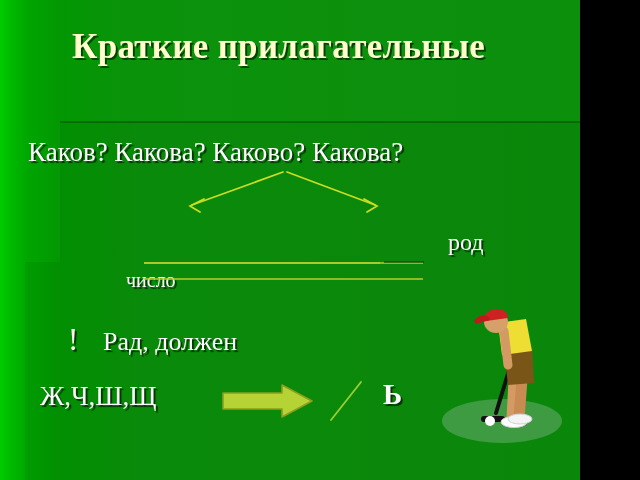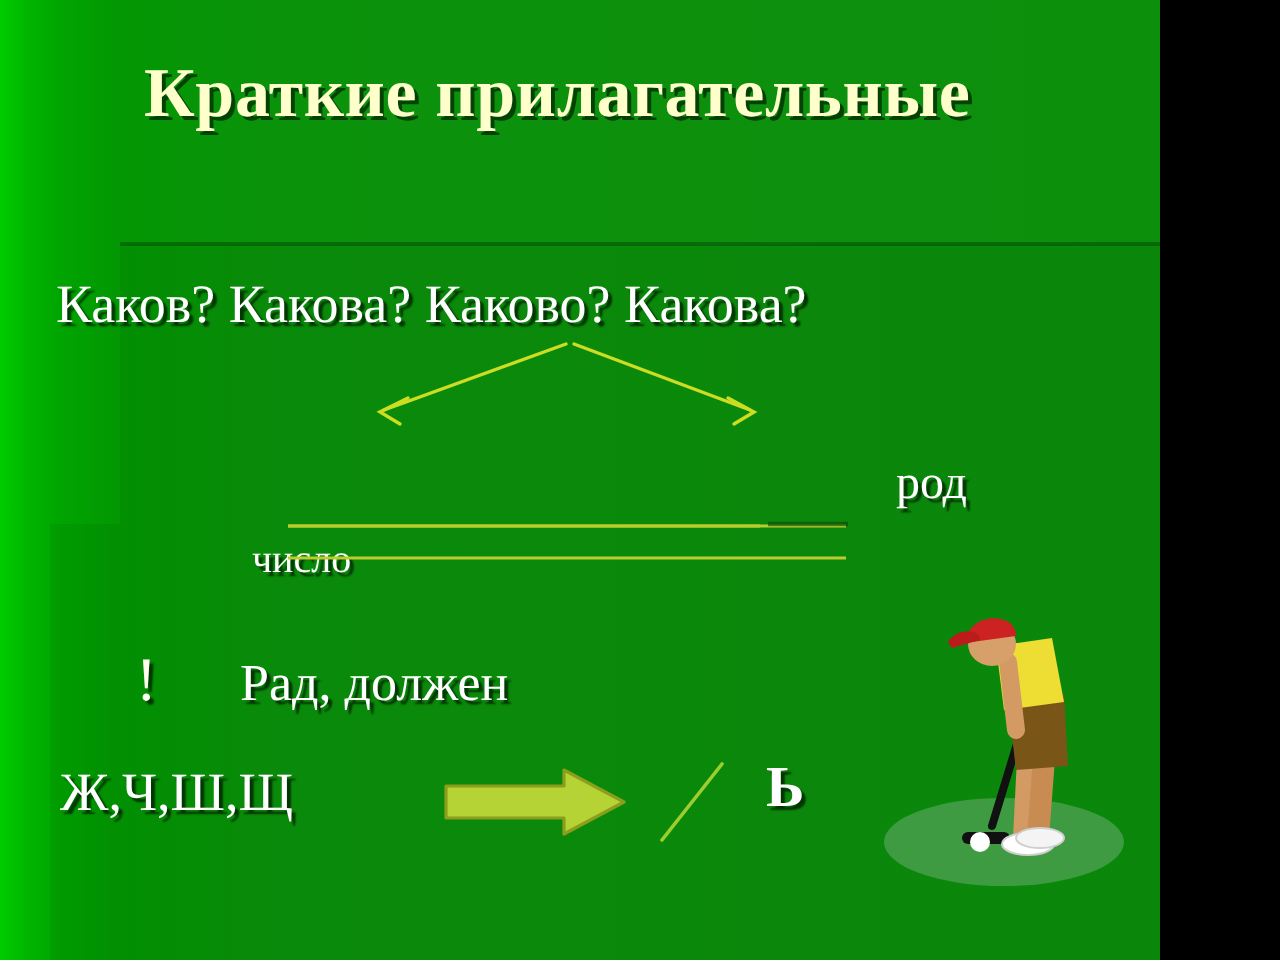--- a/index.html
+++ b/index.html
@@ -94,30 +94,30 @@
   .excl {
     position: absolute;
     left: 68px;
     top: 322px;
     color: #FFFFF2;
     font-size: 31px;
     text-shadow: 2px 2px 1px rgba(0,0,0,0.62);
   }
   .phrase {
     position: absolute;
-    left: 120px;
+    left: 103px;
     top: 327px;
     color: #FFFFFF;
     font-size: 26px;
     white-space: nowrap;
     text-shadow: 2px 2px 1px rgba(0,0,0,0.62);
   }
   .hissing {
     position: absolute;
-    left: 30px;
+    left: 40px;
     top: 381px;
     color: #FFFFFF;
     font-size: 27px;
     white-space: nowrap;
     text-shadow: 2px 2px 1px rgba(0,0,0,0.62);
   }
   .soft-sign {
     position: absolute;
     left: 383px;
     top: 378px;

